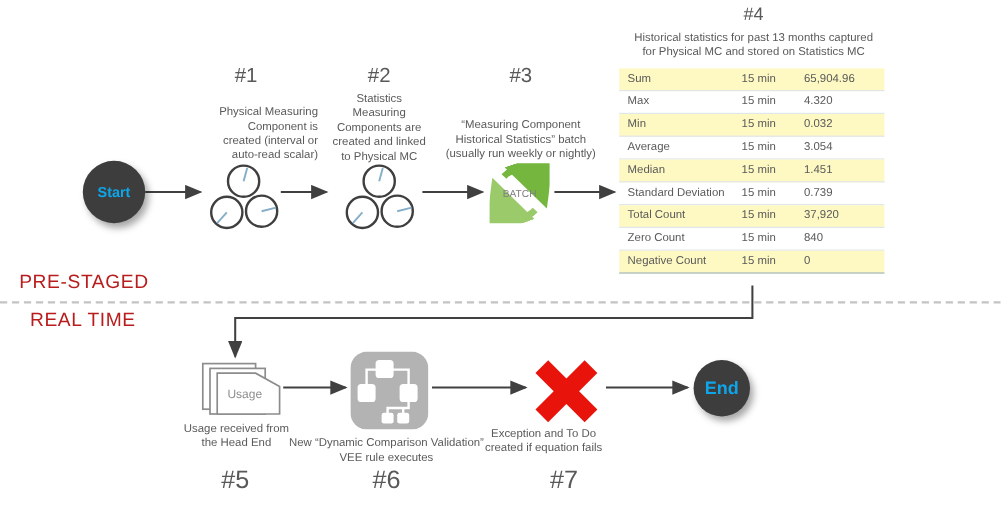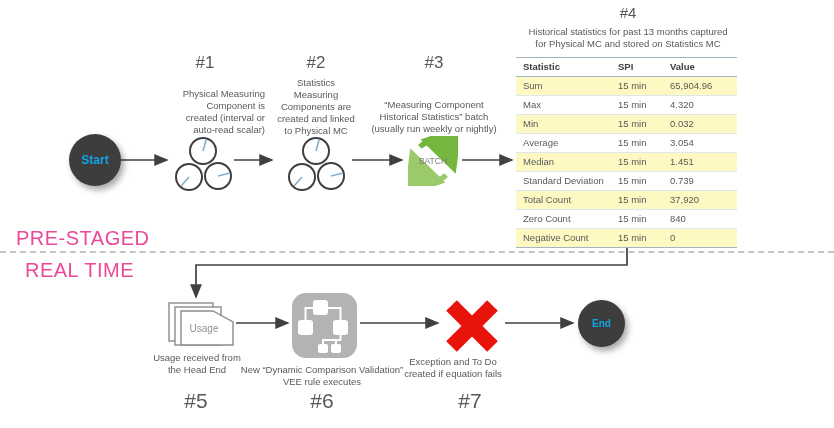--- a/index.html
+++ b/index.html
@@ -15,21 +15,21 @@
     position:absolute;border-radius:50%;background:#3d3d3d;color:#0ea5e9;
     display:flex;align-items:center;justify-content:center;
     font-size:12px;font-weight:bold;box-shadow:3px 4px 6px rgba(0,0,0,0.35);z-index:3;
   }
   .step-h{position:absolute;text-align:center;font-size:17px;color:#595959;z-index:3;}
   .step-num{position:absolute;text-align:center;font-size:21px;color:#595959;z-index:3;}
   .cap{
     position:absolute;text-align:center;font-size:9.5px;line-height:12px;
     color:#595959;white-space:pre-line;z-index:3;
   }
-  .zone-label{position:absolute;font-size:20px;letter-spacing:0.5px;color:#ec4899;z-index:3;}
+  .zone-label{position:absolute;font-size:16px;letter-spacing:0.5px;color:#b91c1c;z-index:3;}
   .divider{position:absolute;left:0;top:251px;width:834px;border-top:2px dashed #c3c3c3;z-index:1;}
   
   .stat-table{position:absolute;left:516px;top:57px;width:221px;z-index:3;font-size:9.5px;}
   .t-row{display:flex;height:18px;line-height:18px;border-bottom:1px solid #e0e7ea;}
   .t-row.head{
     font-weight:bold;color:#404040;border-top:1px solid #a3b6c0;border-bottom:1px solid #a3b6c0;
   }
   .t-row.alt{background:#fef9c3;}
   .t-row.last{border-bottom:1px solid #a3b6c0;}
   .c1{width:95px;padding-left:7px;overflow:hidden;}
@@ -119,25 +119,20 @@
     </defs>
     <path d="M12,11 A17,17 0 0 1 40.5,17" fill="none" stroke="#74b63e" stroke-width="5.5" marker-end="url(#gm1)"></path>
     <path d="M38,39 A17,17 0 0 1 9.5,33" fill="none" stroke="#9bca6b" stroke-width="5.5" marker-end="url(#gm2)"></path>
     <text x="25" y="28" text-anchor="middle" font-size="8.5" fill="#7f7f7f">BATCH</text>
   </svg>
 
   <div class="step-h" style="left:598px;top:4px;width:60px;font-size:15px;">#4</div>
   <div class="cap" style="left:508px;top:26px;width:240px;">Historical statistics for past 13 months captured
 for Physical MC and stored on Statistics MC</div>
   <div class="stat-table">
-    <div class="t-row head">
-      <span class="c1">Statistic</span>
-      <span class="c2">SPI</span>
-      <span class="c3">Value</span>
-    </div>
     <div class="t-row alt">
       <span class="c1">Sum</span>
       <span class="c2">15 min</span>
       <span class="c3">65,904.96</span>
     </div>
     <div class="t-row">
       <span class="c1">Max</span>
       <span class="c2">15 min</span>
       <span class="c3">4.320</span>
     </div>
@@ -213,17 +208,17 @@
   <svg class="abs z3" style="left:441px;top:299px;" width="62" height="54" viewBox="0 0 62 54">
     <g fill="#e8140c">
       <rect x="2" y="19.5" width="58" height="15" transform="rotate(45 31 27)"></rect>
       <rect x="2" y="19.5" width="58" height="15" transform="rotate(-45 31 27)"></rect>
     </g>
   </svg>
   <div class="cap" style="left:378px;top:356px;width:150px;">Exception and To Do
 created if equation fails</div>
   <div class="step-num" style="left:440px;top:389px;width:60px;">#7</div>
 
-  <div class="node-circle" style="left:578px;top:300px;width:47px;height:47px;font-size:10px;">
+  <div class="node-circle" style="left:578px;top:300px;width:47px;height:47px;font-size:15px;">
     <span>End</span>
   </div>
 
 </div>
 
 </body></html>

